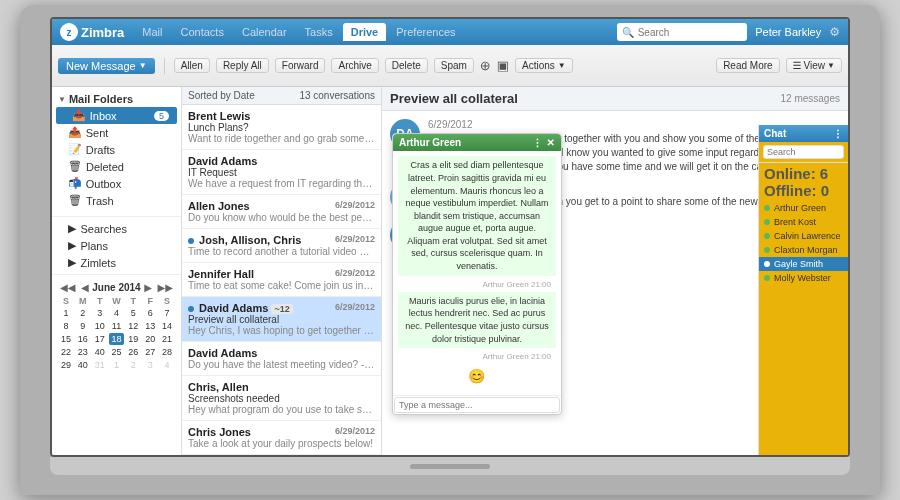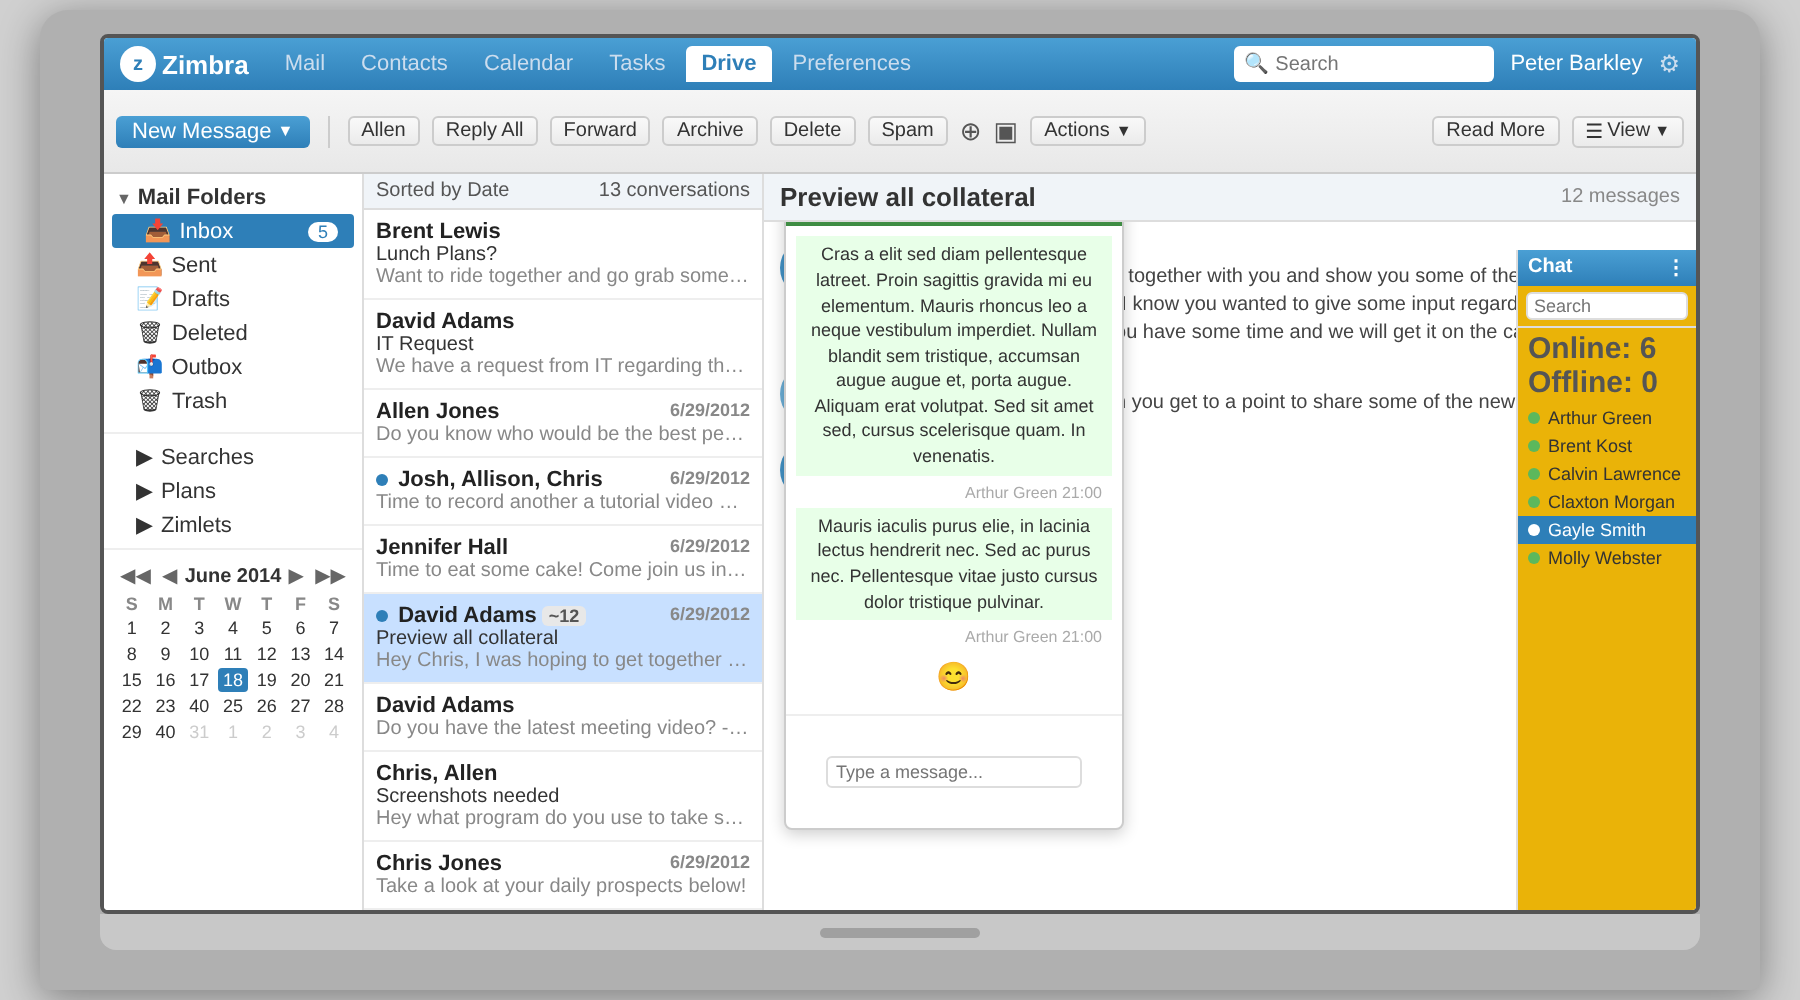--- a/index.html
+++ b/index.html
@@ -243,21 +243,21 @@
       border-radius: 4px 4px 0 0;
     }
     .arthur-body { padding: 5px; font-size: 9px; color: #444; line-height: 1.4; }
     .arthur-bubble {
       background: #e8ffe8; border-radius: 0; padding: 3px 5px;
       font-size: 9px; color: #333; margin-bottom: 3px; text-align: center;
     }
     .arthur-footer {
       text-align: right; font-size: 8px; color: #aaa; padding: 0 5px 2px;
     }
-    .arthur-input { border-top: 1px solid #eee; padding: 20px; }
+    .arthur-input { border-top: 1px solid #eee; padding: 1px; }
     .arthur-input input {
       width: 100%; border: 1px solid #ddd; border-radius: 3px;
       padding: 2px 4px; font-size: 9px; outline: none;
     }
   </style>
 </head>
 <body>
 
 <div class="laptop-outer">
   <div class="screen">

